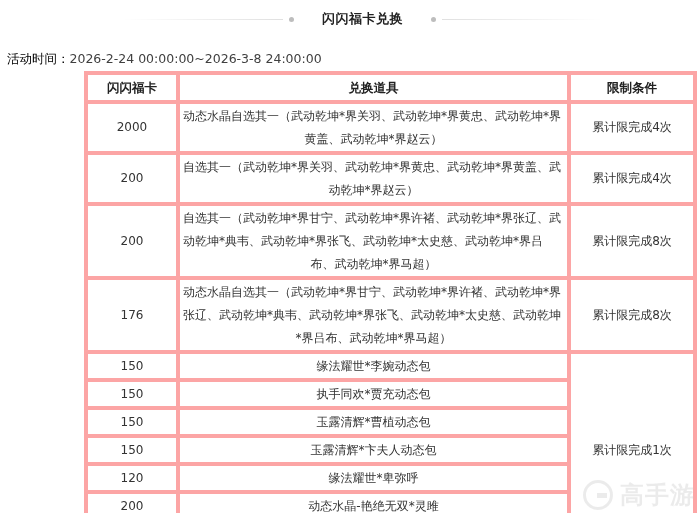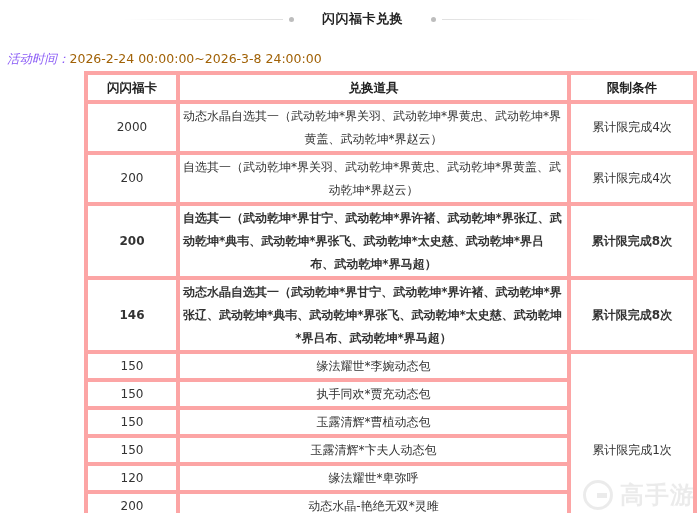--- a/index.html
+++ b/index.html
@@ -49,22 +49,22 @@
     padding: 0 22px;
     letter-spacing: 0.5px;
   }
   .activity-time {
     position: absolute;
     top: 51px;
     left: 7px;
     font-size: 12.5px;
     white-space: nowrap;
   }
-  .activity-time .label { color: #8b5cf6; font-style: italic; }
-  .activity-time .value { color: #a16207; margin-top: 8px; }
+  .activity-time .label { color: #000000; }
+  .activity-time .value { color: #404040; margin-top: 8px; }
 
   table.exchange {
     position: absolute;
     top: 71px;
     left: 84px;
     width: 609px;
     border-collapse: collapse;
     font-size: 12px;
     color: #333333;
     table-layout: fixed;
@@ -81,21 +81,21 @@
     color: #222222;
     height: 25px;
     font-size: 12.5px;
   }
   table.exchange col.c1 { width: 92px; }
   table.exchange col.c2 { width: 391px; }
   table.exchange col.c3 { width: 126px; }
   td.item { text-align: center; }
   td.item.multi { text-align: left; text-align-last: center; }
   tr.r2 td { height: 47px; }
-  tr.r3 td { height: 70px; font-weight: bold; }
+  tr.r3 td { height: 70px; }
   tr.r1 td { height: 24px; margin-left: 33px; }
 
   .watermark {
     position: absolute;
     right: 4px;
     bottom: 2px;
     display: flex;
     align-items: center;
     opacity: 0.35;
   }
@@ -164,21 +164,21 @@
         <td>200</td>
         <td class="item multi">自选其一（武动乾坤*界关羽、武动乾坤*界黄忠、武动乾坤*界黄盖、武动乾坤*界赵云）</td>
         <td>累计限完成4次</td>
       </tr>
       <tr class="r3">
         <td>200</td>
         <td class="item multi">自选其一（武动乾坤*界甘宁、武动乾坤*界许褚、武动乾坤*界张辽、武动乾坤*典韦、武动乾坤*界张飞、武动乾坤*太史慈、武动乾坤*界吕布、武动乾坤*界马超）</td>
         <td>累计限完成8次</td>
       </tr>
       <tr class="r3">
-        <td>146</td>
+        <td>176</td>
         <td class="item multi">动态水晶自选其一（武动乾坤*界甘宁、武动乾坤*界许褚、武动乾坤*界张辽、武动乾坤*典韦、武动乾坤*界张飞、武动乾坤*太史慈、武动乾坤*界吕布、武动乾坤*界马超）</td>
         <td>累计限完成8次</td>
       </tr>
       <tr class="r1">
         <td>150</td>
         <td class="item">缘法耀世*李婉动态包</td>
         <td rowspan="7">累计限完成1次</td>
       </tr>
       <tr class="r1">
         <td>150</td>

